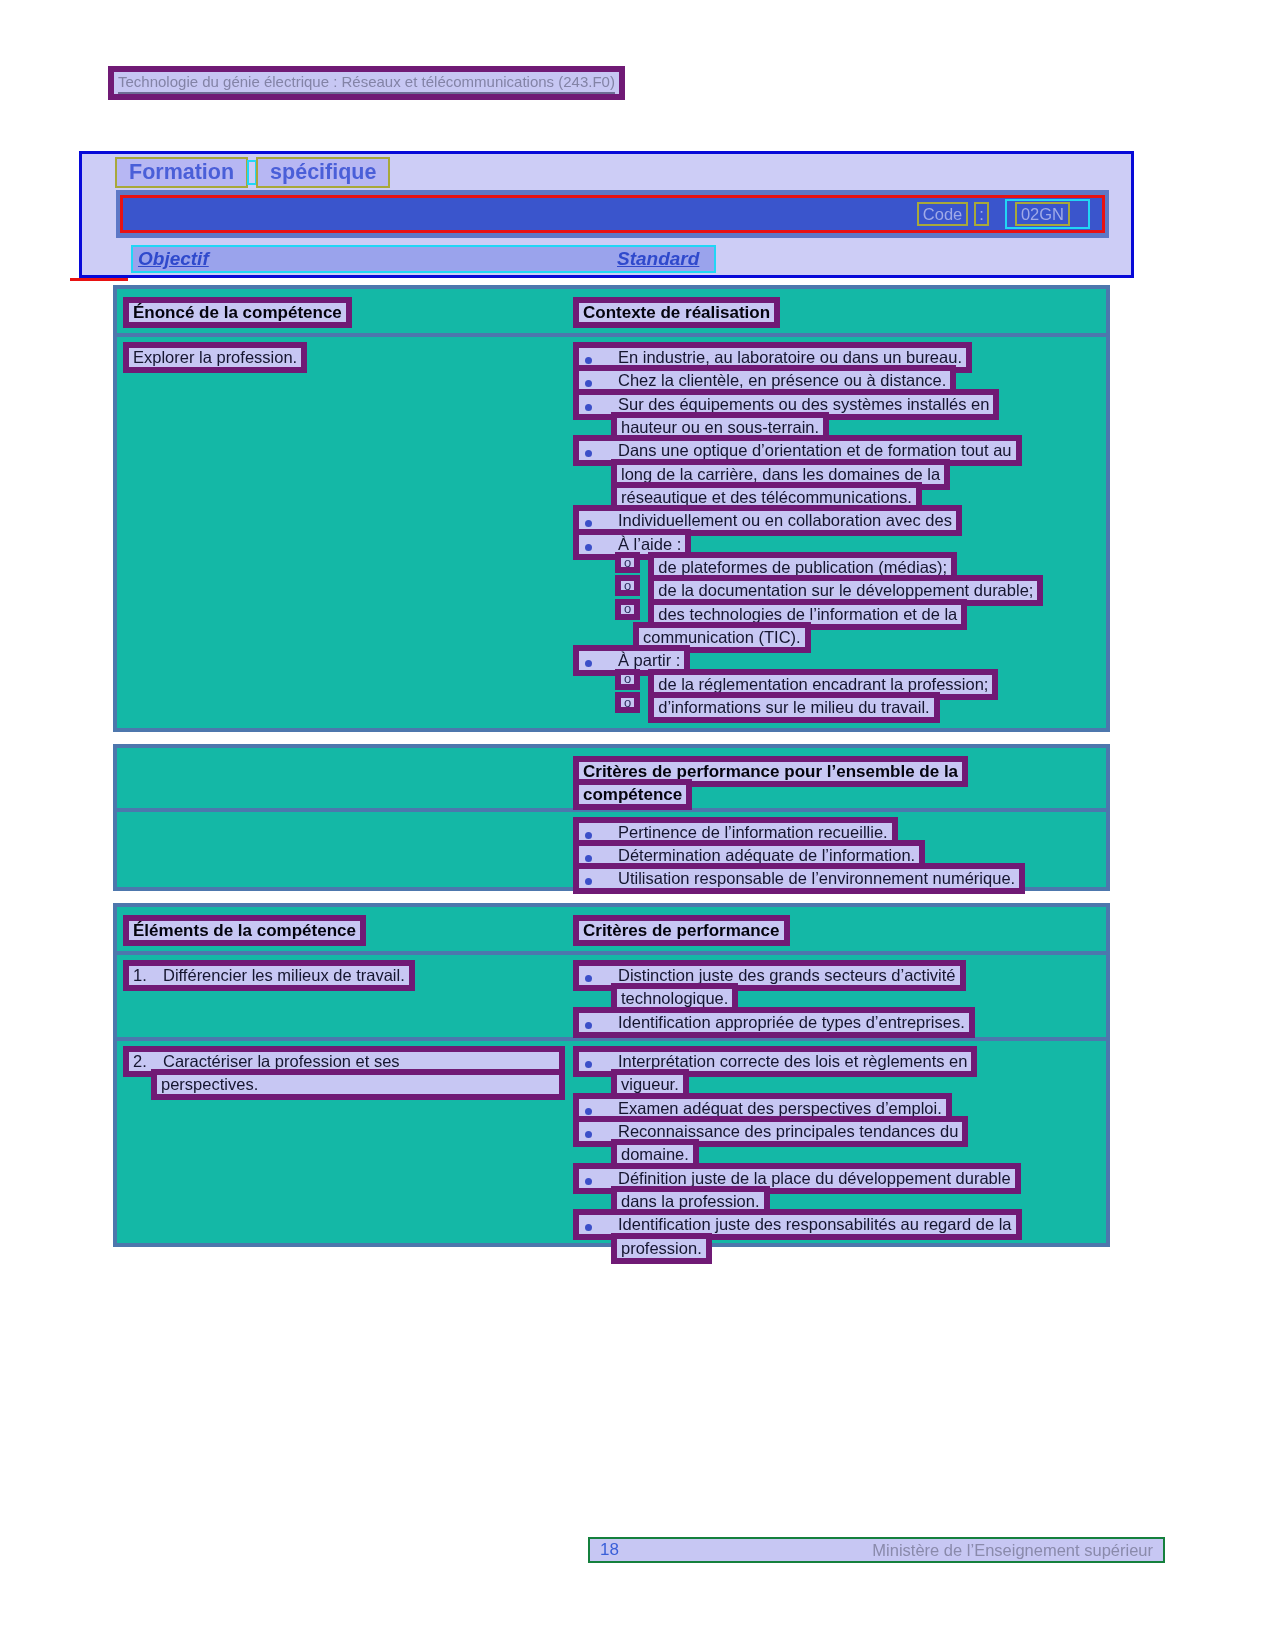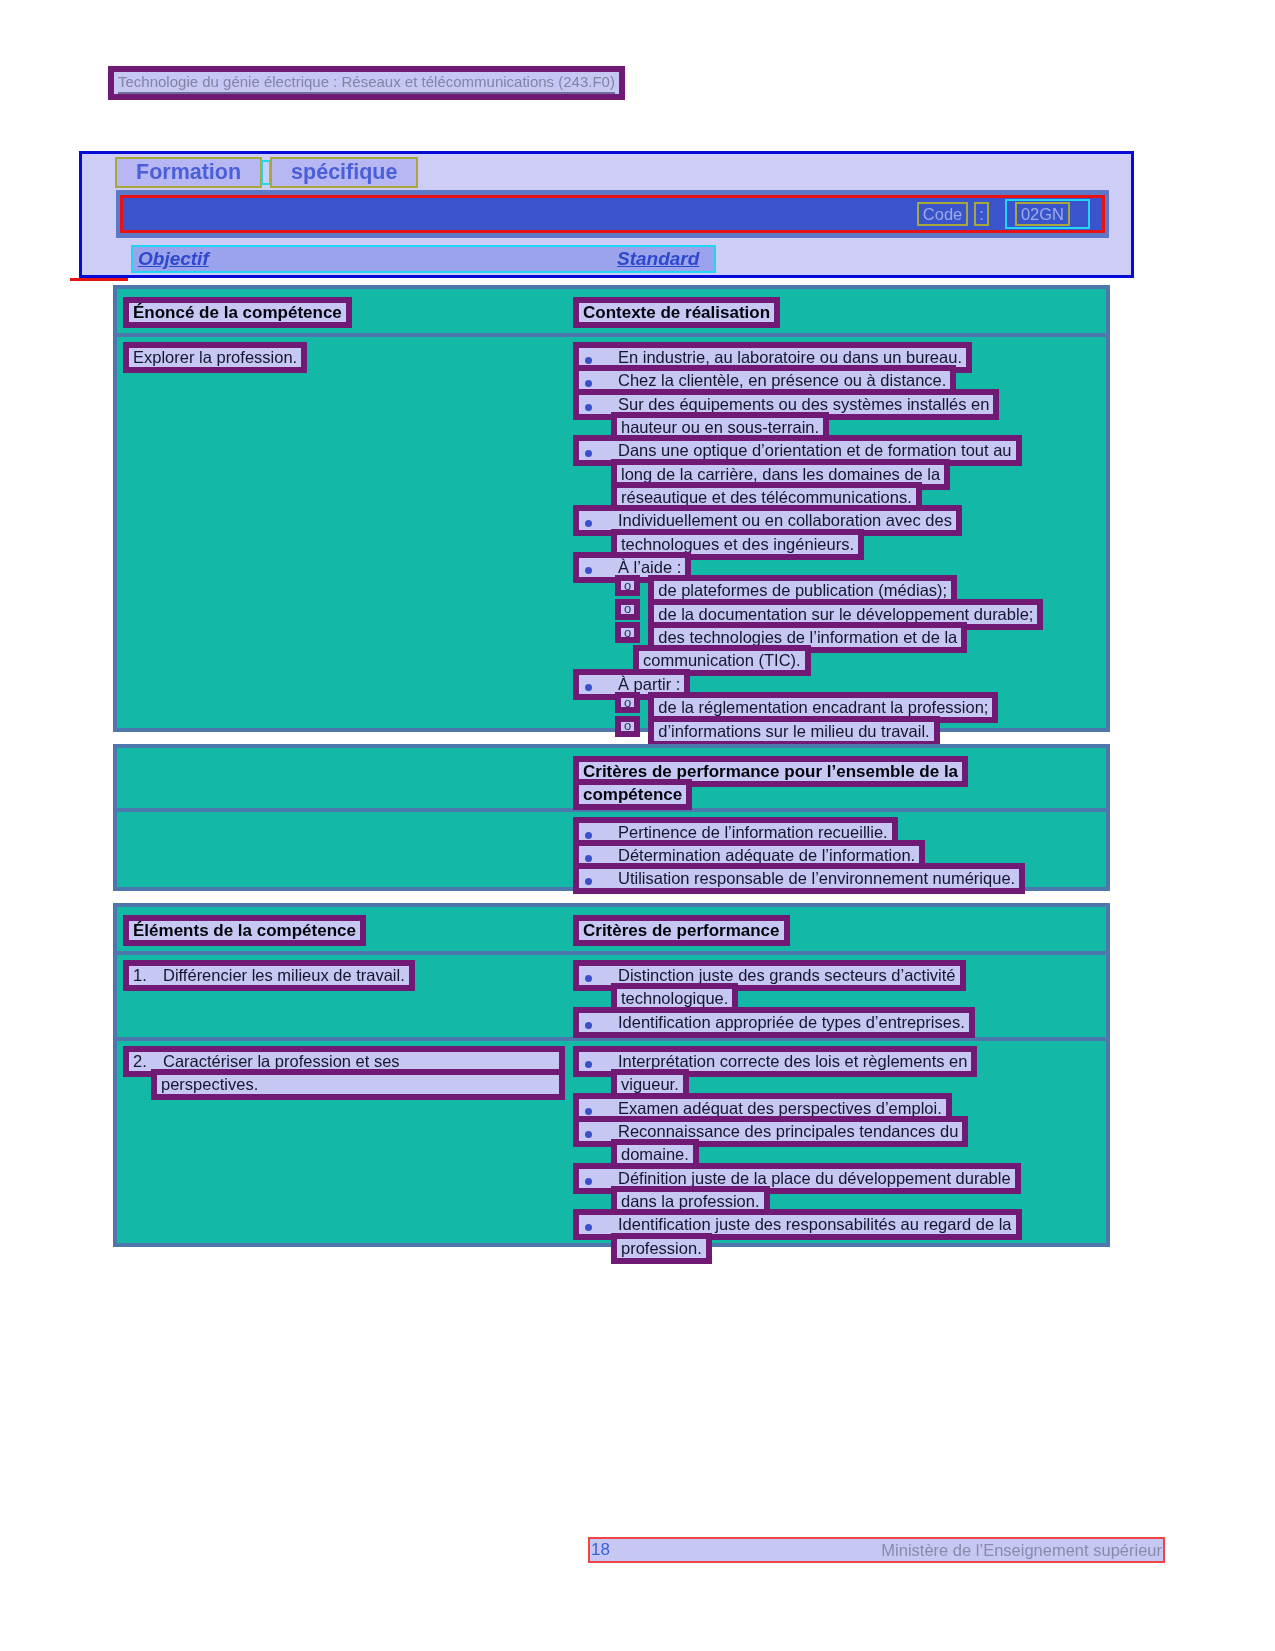--- a/index.html
+++ b/index.html
@@ -17,21 +17,21 @@
   .obox{padding:0 3px;font-size:13px;line-height:16px;height:21px;color:#2d2d5e;}
 
   
   .hdr{position:absolute;left:108px;top:66px;}
   .hdr .hdr-text{font-size:15px;color:#8383a6;border-bottom:2px solid #6e6e96;padding-bottom:1px;}
 
   
   .banner{position:absolute;left:79px;top:151px;width:1055px;height:127px;background:#cdcdf6;
           border:3px solid #0709d8;box-sizing:border-box;}
   .fs-row{position:absolute;left:33px;top:3px;display:flex;align-items:center;}
-  .wordbox{border:2px solid #a8a83a;background:rgba(148,148,238,.38);padding:0 19px;
+  .wordbox{border:2px solid #a8a83a;background:rgba(148,148,238,.38);padding:0 12px;
            font-size:21.5px;font-weight:bold;color:#4a5fd8;line-height:27px;white-space:nowrap;}
   .gapbox{width:10px;height:25px;border:2px solid #21d6f5;margin:0 -1px;box-sizing:border-box;}
   .codebar-outer{position:absolute;left:34px;top:36px;width:993px;height:48px;background:#5d78c6;}
   .codebar{position:absolute;left:4px;top:5px;right:4px;bottom:5px;background:#3a55cc;
            border:3px solid #e81212;display:flex;align-items:center;justify-content:flex-end;
            padding-right:12px;box-sizing:border-box;}
   .codebox{border:2px solid #a8a83a;padding:0 4px;color:#a0aae8;font-size:16.5px;line-height:20px;
            white-space:nowrap;}
   .colonbox{margin-left:6px;padding:0 3px;}
   .cyanwrap{border:2px solid #21d6f5;display:flex;align-items:center;
@@ -57,21 +57,21 @@
   .cont-b{margin-left:38px;}
   .cont-s{margin-left:60px;}
   .sub-o{margin-left:42px;}
   .sub-t{margin-left:8px;}
   .el-cont{margin-left:28px;}
   .body1{min-height:72px;}
 
   
   .footer-box{position:absolute;left:588px;top:1537px;width:577px;height:26px;display:flex;
               justify-content:space-between;align-items:center;background:#c7c7f3;
-              border:2px solid #ef4444;box-sizing:border-box;padding:0 1px;}
+              border:2px solid #15803d;box-sizing:border-box;padding:0 10px;}
   .pageno{font-size:17px;color:#3a5fd8;}
   .ministry{font-size:16.5px;color:#8a8aab;}
 </style>
 </head>
 <body>
 
 <div class="page">
 
   <div class="hdr hl">
     <span class="hdr-text">Technologie du génie électrique : Réseaux et télécommunications (243.F0)</span>
@@ -147,23 +147,20 @@
           <div class="line">
             <span class="hl cont-b">réseautique et des télécommunications.</span>
           </div>
           <div class="line">
             <span class="hl">
               <span class="bullet"></span>
               <span class="btxt">Individuellement ou en collaboration avec des</span>
             </span>
           </div>
           <div class="line">
-            <span class="hl cont-b">technologues et des ingénieurs.</span>
-          </div>
-          <div class="line">
             <span class="hl">
               <span class="bullet"></span>
               <span class="btxt">À l’aide :</span>
             </span>
           </div>
           <div class="line">
             <span class="hl obox sub-o">o</span>
             <span class="hl sub-t">de plateformes de publication (médias);</span>
           </div>
           <div class="line">

